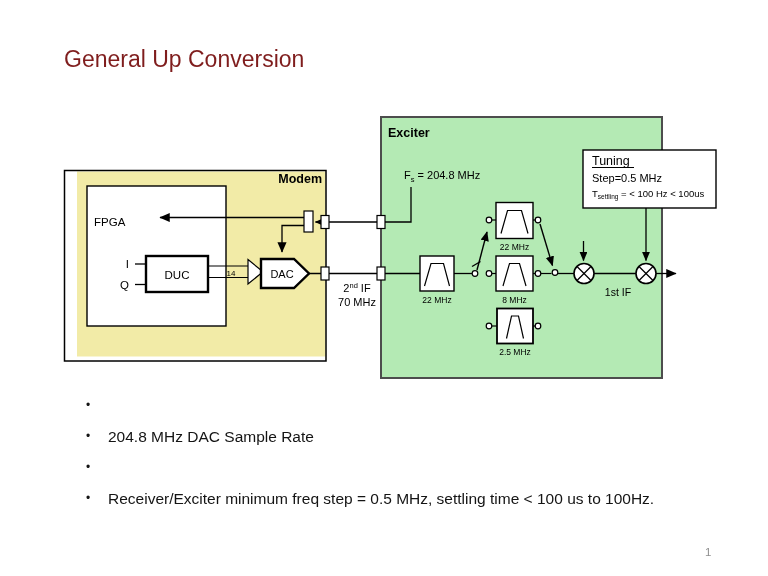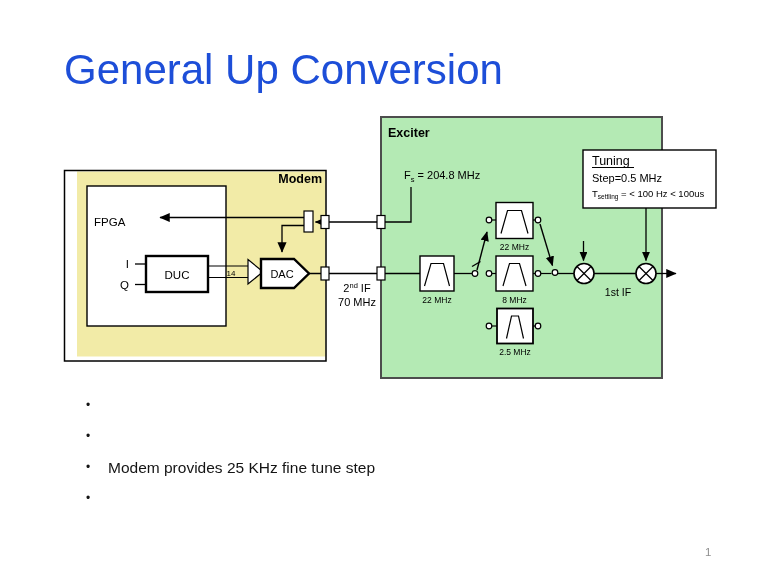--- a/index.html
+++ b/index.html
@@ -3,21 +3,21 @@
 <meta charset="utf-8">
 <style>
   html,body{margin:0;padding:0;}
   body{
     width:768px;height:576px;position:relative;background:#ffffff;overflow:hidden;
     font-family:"Liberation Sans",sans-serif;
   }
   .title{
     position:absolute;left:64px;top:46px;width:660px;
     font-family:"Liberation Sans",sans-serif;
-    font-size:42px;font-weight:400;color:#1d4ed8;letter-spacing:0px;
+    font-size:23px;font-weight:400;color:#7f1d1d;letter-spacing:0px;
   }
   svg{position:absolute;left:0;top:0;font-family:"Liberation Sans",sans-serif;}
   .bullets{position:absolute;left:86px;top:397px;width:620px;}
   .bullet-item{display:flex;align-items:flex-start;margin-bottom:14px;
     font-size:15.5px;line-height:17px;color:#141414;}
   .bullet-dot{width:22px;flex:0 0 22px;font-size:12px;line-height:17px;color:#141414;}
   .page-number{position:absolute;left:705px;top:546px;font-size:11.5px;color:#8f8f8f;}
 </style>
 </head>
 <body>
@@ -146,23 +146,24 @@
   <text x="592" y="181.5" font-size="11" fill="#000">Step=0.5 MHz</text>
   <text x="592" y="196.5" font-size="9.5" fill="#000" xml:space="preserve"><tspan>T</tspan><tspan font-size="6.5" dy="2">settling</tspan><tspan font-size="9.5" dy="-2"> = &lt; 100 Hz &lt; 100us</tspan></text>
 </svg>
 
 <div class="bullets">
   <div class="bullet-item">
     <span class="bullet-dot">•</span>
   </div>
   <div class="bullet-item">
     <span class="bullet-dot">•</span>
+    <span>204.8 MHz DAC Sample Rate</span>
   </div>
   <div class="bullet-item">
     <span class="bullet-dot">•</span>
-    <span>Modem provides 25 KHz fine tune step</span>
   </div>
   <div class="bullet-item">
     <span class="bullet-dot">•</span>
+    <span>Receiver/Exciter minimum freq step = 0.5 MHz, settling time &lt; 100 us to 100Hz.</span>
   </div>
 </div>
 
 <div class="page-number">1</div>
 
 </body></html>

